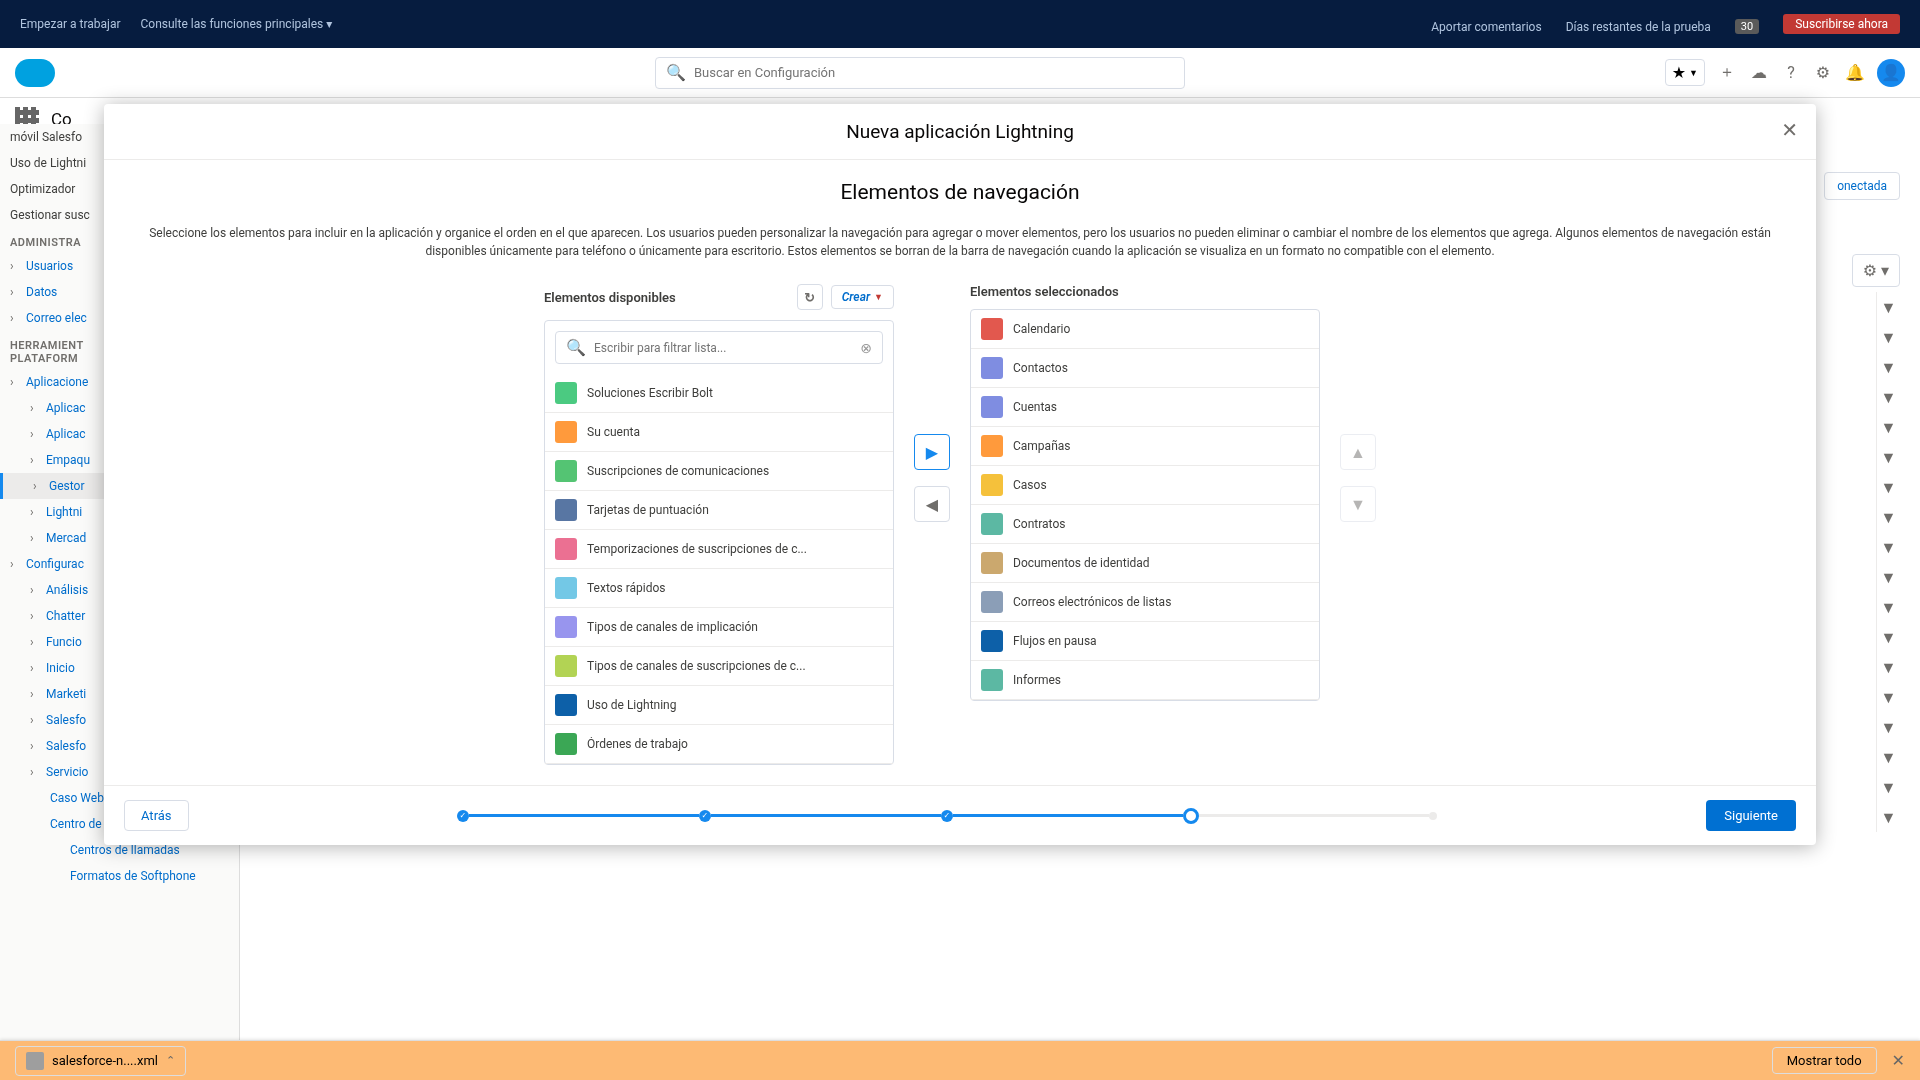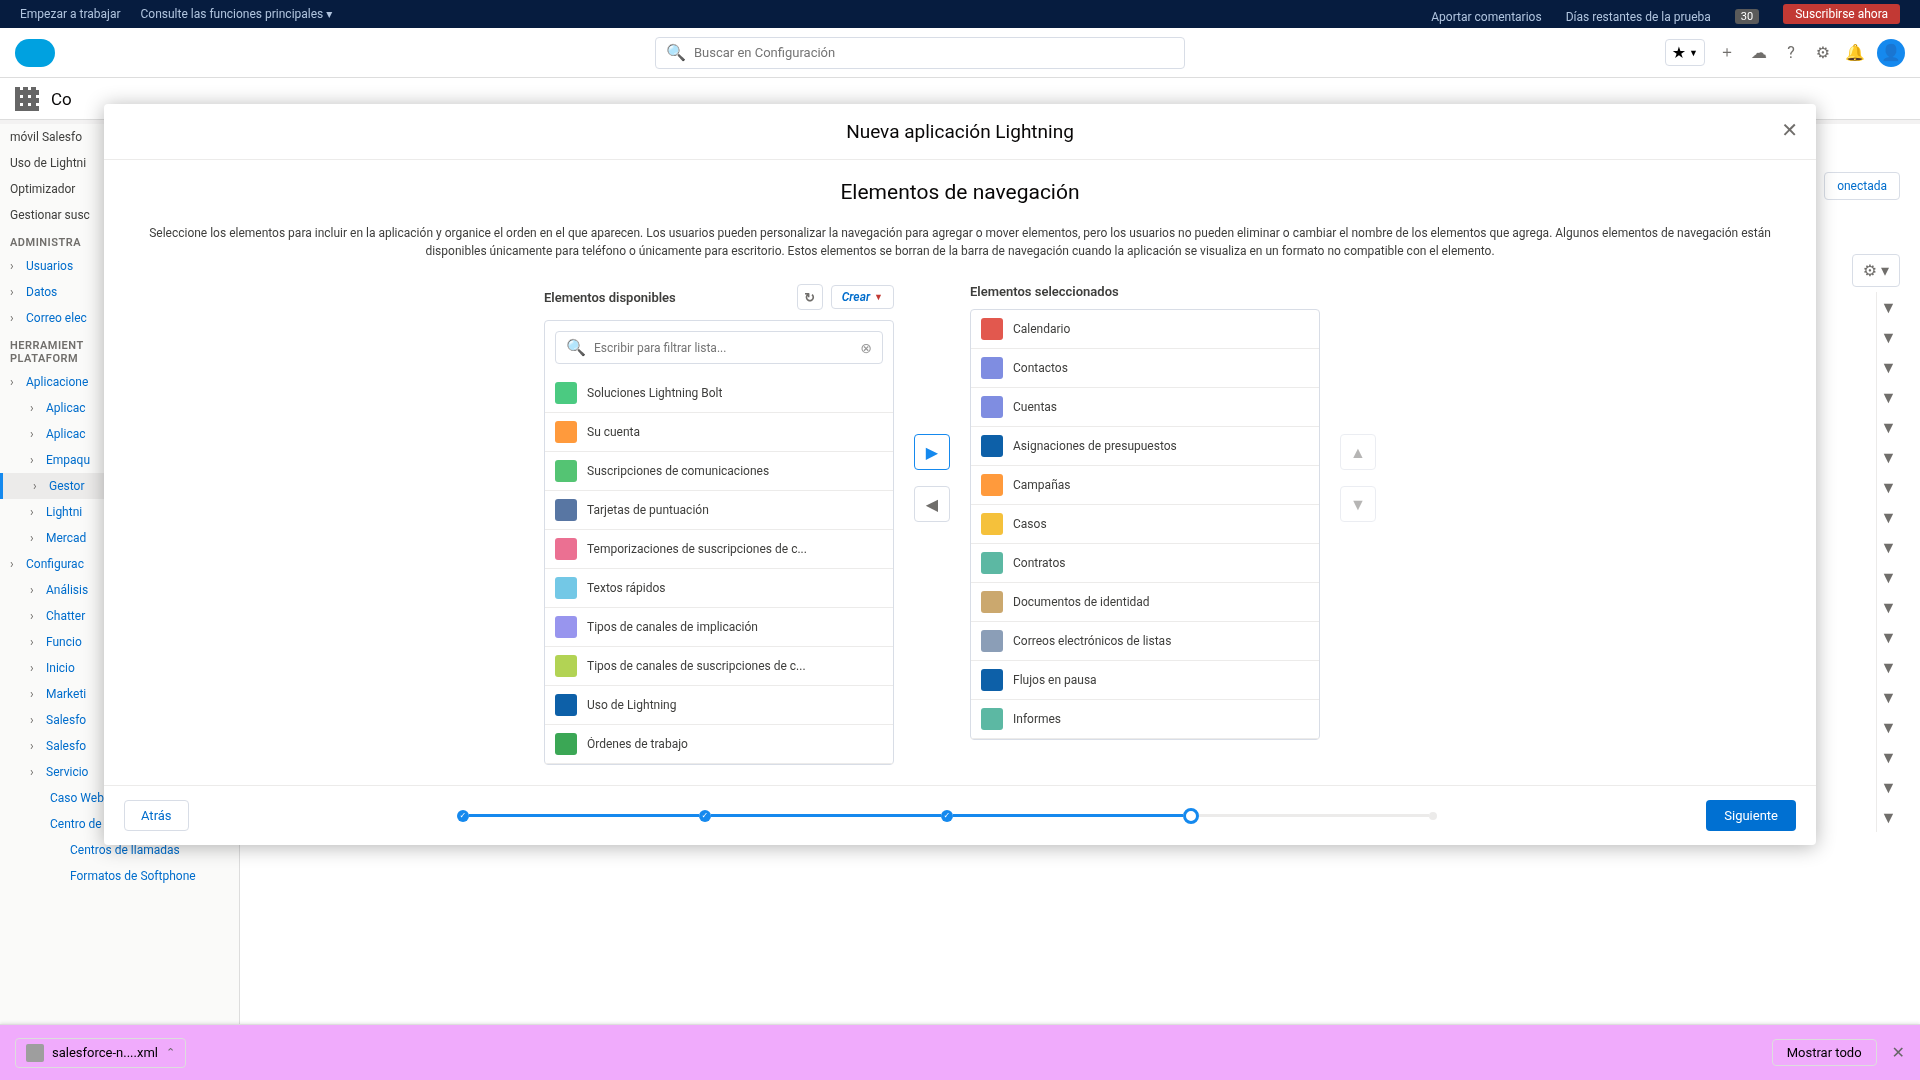--- a/index.html
+++ b/index.html
@@ -1,19 +1,19 @@
 <!DOCTYPE html>
 <html><head>
   <meta charset="utf-8">
   <style>
     * { margin: 0; padding: 0; box-sizing: border-box; font-family: -apple-system, BlinkMacSystemFont, 'Segoe UI', Roboto, Arial, sans-serif; }
     body { background: #f3f2f2; overflow: hidden; width: 1920px; height: 1080px; position: relative; }
     
     
-    .top-bar { background: #061c3f; height: 28px; display: flex; align-items: center; padding: 12px 20px; color: #b0c4de; font-size: 12px; justify-content: space-between; }
+    .top-bar { background: #061c3f; height: 48px; display: flex; align-items: center; padding: 12px 20px; color: #b0c4de; font-size: 12px; justify-content: space-between; }
     .top-bar-left { display: flex; gap: 20px; }
     .top-bar-right { display: flex; gap: 24px; align-items: flex-end; }
     .top-link { color: #b0c4de; cursor: pointer; }
     .trial-badge { background: #5a5a5a; color: #fff; padding: 1px 6px; border-radius: 3px; font-size: 11px; }
     .subscribe-btn { background: #c23934; color: #fff; padding: 3px 12px; border-radius: 3px; font-size: 12px; cursor: pointer; }
     
     
     .header { background: #fff; height: 50px; display: flex; align-items: center; padding: 0 15px; border-bottom: 1px solid #ddd; }
     .cloud-logo { width: 40px; height: 28px; background: #00a1e0; border-radius: 14px; margin-right: 20px; }
     .search-box { flex: 0 0 530px; margin-left: 580px; height: 32px; border: 1px solid #d8dde6; border-radius: 4px; display: flex; align-items: center; padding: 0 10px; background: #fff; }
@@ -79,21 +79,21 @@
     .next-btn { border: none; border-radius: 4px; padding: 8px 18px; background: #0070d2; color: #fff; font-size: 13px; cursor: pointer; }
     .progress { flex: 1; display: flex; align-items: center; justify-content: center; gap: 0; }
     .prog-dot { width: 12px; height: 12px; border-radius: 50%; background: #1589ee; position: relative; }
     .prog-dot.done::after { content: '✓'; color: #fff; font-size: 8px; position: absolute; top: 1px; left: 2px; }
     .prog-dot.current { width: 16px; height: 16px; border: 3px solid #1589ee; background: #fff; }
     .prog-dot.future { background: #ecebea; width: 8px; height: 8px; }
     .prog-line { height: 3px; width: 230px; background: #1589ee; }
     .prog-line.future { background: #ecebea; }
     
     
-    .download-bar { position: absolute; bottom: 0; left: 0; right: 0; height: 56px; background: #f0abfc; border-top: 1px solid #ddd; display: flex; align-items: center; padding: 0 15px; box-shadow: 0 -1px 3px rgba(0,0,0,0.1); }
+    .download-bar { position: absolute; bottom: 0; left: 0; right: 0; height: 40px; background: #fdba74; border-top: 1px solid #ddd; display: flex; align-items: center; padding: 0 15px; box-shadow: 0 -1px 3px rgba(0,0,0,0.1); }
     .download-item { display: flex; align-items: center; gap: 8px; border: 1px solid #ddd; border-radius: 4px; padding: 5px 10px; font-size: 13px; }
     .dl-icon { width: 18px; height: 18px; background: #9e9e9e; border-radius: 2px; }
     .show-all { margin-left: auto; border: 1px solid #ddd; border-radius: 4px; padding: 5px 14px; font-size: 13px; cursor: pointer; }
     .dl-close { margin-left: 15px; color: #666; cursor: pointer; font-size: 16px; }
     
     
     .ic-green { background: #4bca81; }
     .ic-orange { background: #ff9a3c; }
     .ic-teal { background: #54c473; }
     .ic-darkblue { background: #5876a3; }
@@ -238,21 +238,21 @@
         </div>
         <div class="panel-box">
           <div class="filter-box">
             <span style="color:#999;">🔍</span>
             <input class="filter-input" placeholder="Escribir para filtrar lista..." style="">
             <span class="clear-icon">⊗</span>
           </div>
           <div class="items-scroll" id="available-list">
               <div class="list-item">
                 <div class="item-icon ic-green"></div>
-                <span class="item-label">Soluciones Lightning Bolt</span>
+                <span class="item-label">Soluciones Escribir Bolt</span>
               </div>
               <div class="list-item">
                 <div class="item-icon ic-orange"></div>
                 <span class="item-label">Su cuenta</span>
               </div>
               <div class="list-item">
                 <div class="item-icon ic-teal"></div>
                 <span class="item-label">Suscripciones de comunicaciones</span>
               </div>
               <div class="list-item">
@@ -302,24 +302,20 @@
                 <div class="item-icon ic-red"></div>
                 <span class="item-label">Calendario</span>
               </div>
               <div class="list-item">
                 <div class="item-icon ic-indigo"></div>
                 <span class="item-label">Contactos</span>
               </div>
               <div class="list-item">
                 <div class="item-icon ic-indigo"></div>
                 <span class="item-label">Cuentas</span>
-              </div>
-              <div class="list-item">
-                <div class="item-icon ic-navy"></div>
-                <span class="item-label">Asignaciones de presupuestos</span>
               </div>
               <div class="list-item">
                 <div class="item-icon ic-orange"></div>
                 <span class="item-label">Campañas</span>
               </div>
               <div class="list-item">
                 <div class="item-icon ic-yellow"></div>
                 <span class="item-label">Casos</span>
               </div>
               <div class="list-item">

